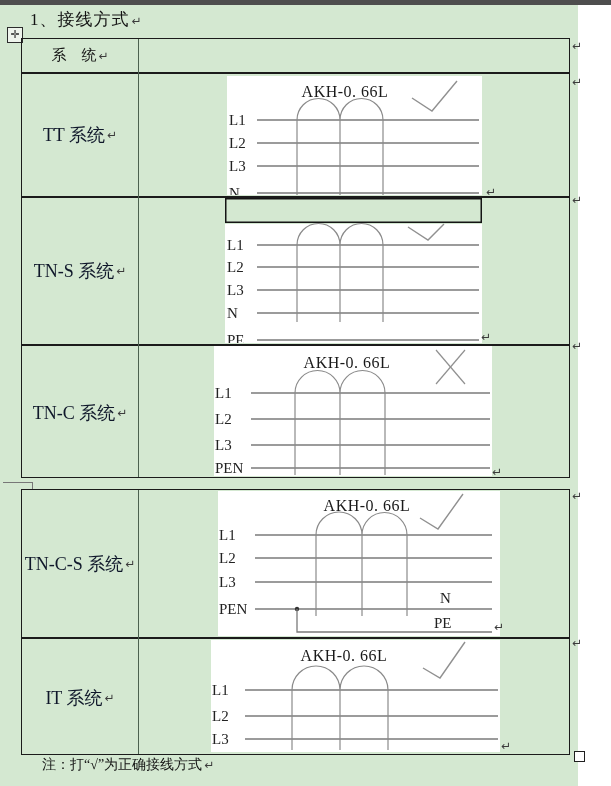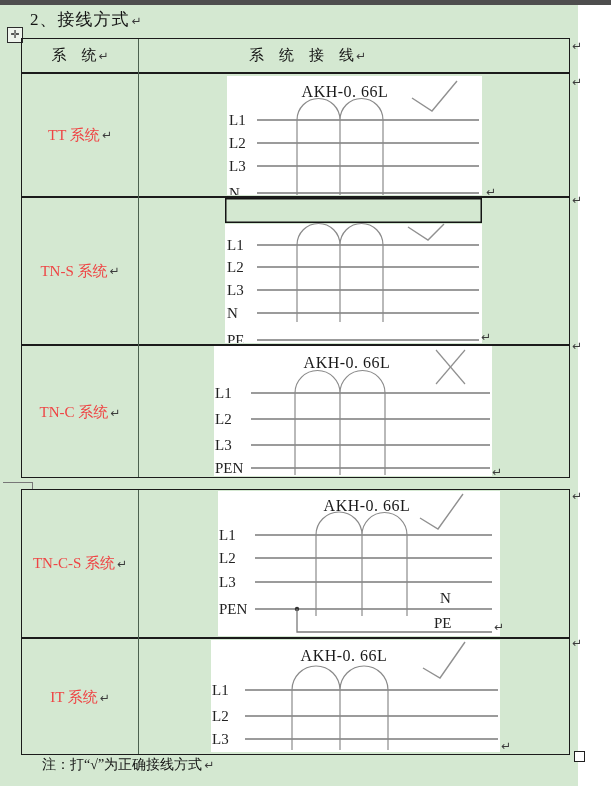--- a/index.html
+++ b/index.html
@@ -19,50 +19,47 @@
     font-size:11px;line-height:14px;text-align:center;cursor:move;
     font-family:"DejaVu Sans",sans-serif;
   }
   .tbl{position:absolute;box-sizing:border-box;border:1.5px solid #1b1b1b;background:transparent;}
   .trow{position:relative;box-sizing:border-box;width:100%;}
   .trow.bordered{border-bottom:2px solid #1b1b1b;}
   .hrow{display:flex;align-items:center;}
   .hcell1{width:116px;text-align:center;font-size:15px;color:#141414;}
   .hcell2{flex:1;text-align:center;font-size:15px;color:#141414;padding-right:92px;}
   .syscell{position:absolute;left:0;top:0;width:116px;height:100%;display:flex;align-items:center;justify-content:center;}
-  .syslabel{font-size:15px;color:#ef4444;white-space:nowrap;}
+  .syslabel{font-size:18px;color:#0f172a;white-space:nowrap;}
   .vdiv{position:absolute;top:0;bottom:0;width:1px;background:#4c614f;}
   .diagram{position:absolute;}
   .gap-bracket{position:absolute;left:3px;top:482px;width:29px;height:6px;
     border-top:1px solid #777;border-right:1px solid #777;}
   .note-line{position:absolute;left:42px;top:756px;font-size:14px;color:#141414;white-space:nowrap;}
   .resize-handle{position:absolute;left:574px;top:751px;width:11px;height:11px;box-sizing:border-box;
     background:#ffffff;border:1.5px solid #1f1f1f;cursor:nwse-resize;}
 </style>
 </head>
 <body>
 
 <div class="topbar"></div>
 <div class="page"></div>
 
 <div class="doc-title">
-  <span>2、接线方式</span><span class="pilcrow">↵</span>
+  <span>1、接线方式</span><span class="pilcrow">↵</span>
 </div>
 
 <div class="move-handle">
   <span>✛</span>
 </div>
 
 <div class="tbl" id="tbl-upper" style="left:21px;top:38px;width:549px;height:440px;">
   <div class="trow hrow bordered" style="height:35px;">
     <div class="hcell1">
       <span>系　统</span><span class="pilcrow">↵</span>
-    </div>
-    <div class="hcell2">
-      <span>系　统　接　线</span><span class="pilcrow">↵</span>
     </div>
   </div>
 <div class="trow bordered" style="height: 124px;">
       <div class="syscell">
         <span class="syslabel">TT 系统</span>
         <span class="pilcrow">↵</span>
       </div>
     </div>
     <div class="trow bordered" style="height: 148px;">
       <div class="syscell">

